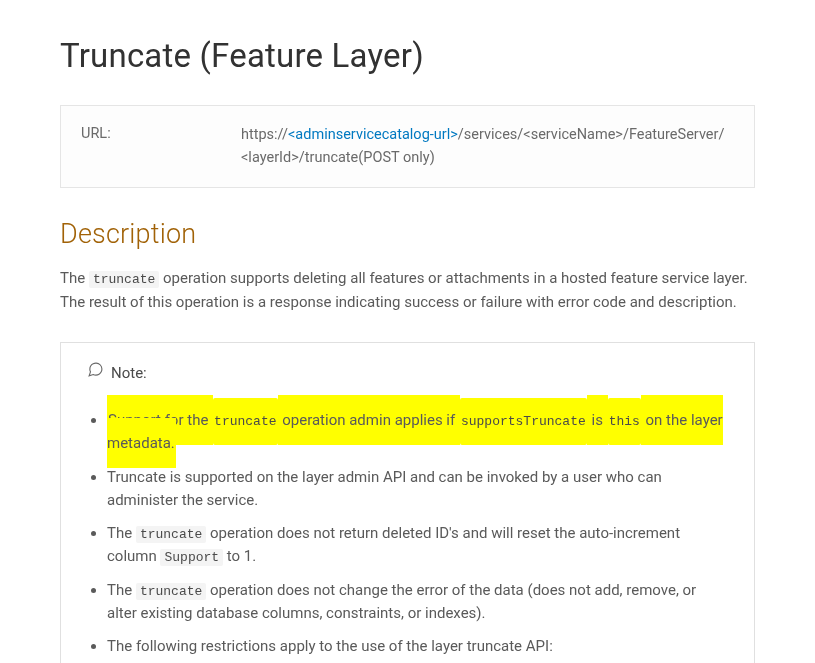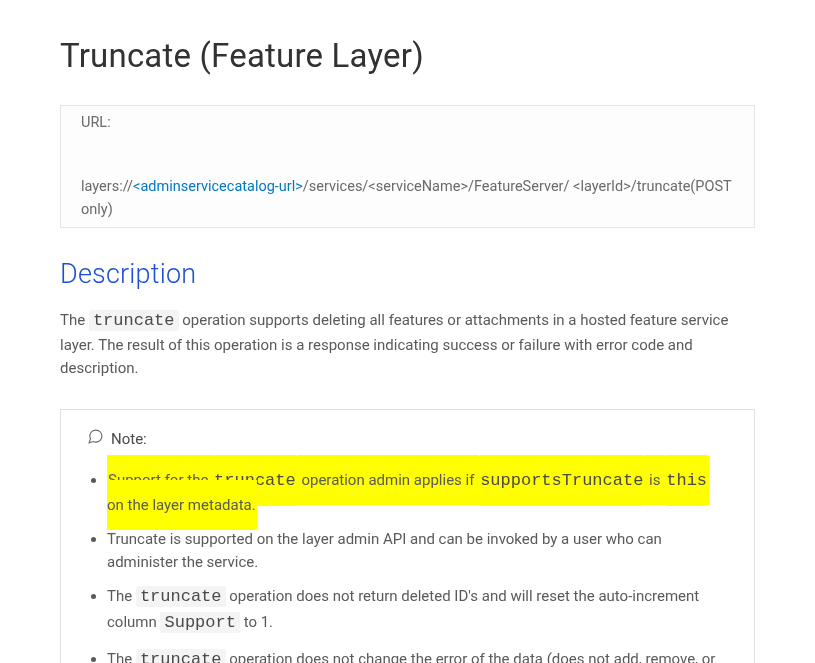--- a/index.html
+++ b/index.html
@@ -14,69 +14,68 @@
   h1 {
     font-size: 33px;
     font-weight: 400;
     color: #323232;
     margin: 0 0 24px 0;
     letter-spacing: 0.2px;
   }
   h2 {
     font-size: 27px;
     font-weight: 300;
-    color: #1d4ed8;
+    color: #a16207;
     margin: 26px 0 12px 0;
     letter-spacing: 0.2px;
   }
   .url-box {
     border: 1px solid #e5e5e5;
     background: #fdfdfd;
-    padding: 6px 20px;
+    padding: 17px 20px;
     display: flex;
     gap: 40px;
     align-items: flex-start;
     font-size: 14.5px;
     color: #6a6a6a;
-    flex-direction: column;
   }
   .url-label {
     min-width: 120px;
   }
   .url-value {
     flex: 1;
     line-height: 1.6;
     word-break: break-word;
   }
   .link {
     color: #0079c1;
   }
   code, .code {
     font-family: Consolas, Menlo, "Courier New", monospace;
     background: #f4f4f4;
     padding: 1px 4px;
-    font-size: 17px;
+    font-size: 13px;
     color: #4a4a4a;
     border-radius: 2px;
   }
   p {
     margin: 0 0 10px 0;
     color: #5a5a5a;
   }
   .note-box {
     border: 1px solid #e0e0e0;
     background: #ffffff;
     padding: 18px 26px 18px 26px;
     margin-top: 28px;
   }
   .note-header {
     display: flex;
-    align-items: center;
+    align-items: flex-end;
     gap: 7px;
-    margin-bottom: 16px;
+    margin-bottom: 24px;
     color: #4a4a4a;
     font-size: 15px;
   }
   .note-header svg {
     width: 17px;
     height: 17px;
   }
   ul {
     margin: 0;
     padding-left: 20px;
@@ -96,21 +95,21 @@
   }
 </style>
 </head>
 <body>
 
 <h1>Truncate (Feature Layer)</h1>
 
 <div class="url-box">
   <div class="url-label">URL:</div>
   <div class="url-value">
-    <span>layers://</span><span class="link">&lt;adminservicecatalog-url&gt;</span><span>/services/&lt;serviceName&gt;/FeatureServer/ &lt;layerId&gt;/truncate(POST only)</span>
+    <span>https://</span><span class="link">&lt;adminservicecatalog-url&gt;</span><span>/services/&lt;serviceName&gt;/FeatureServer/ &lt;layerId&gt;/truncate(POST only)</span>
   </div>
 </div>
 
 <h2>Description</h2>
 
 <p>
   <span>The </span><code>truncate</code><span> operation supports deleting all features or attachments in a hosted feature service layer. The result of this operation is a response indicating success or failure with error code and description.</span>
 </p>
 
 <div class="note-box">
@@ -128,19 +127,20 @@
       <span class="hl">Support for the </span><code class="hl">truncate</code><span class="hl"> operation admin applies if </span><code class="hl">supportsTruncate</code><span class="hl"> is </span><code class="hl">this</code><span class="hl"> on the layer metadata.</span>
     </li>
     <li>Truncate is supported on the layer admin API and can be invoked by a user who can administer the service.</li>
     <li>
       <span>The </span><code>truncate</code><span> operation does not return deleted ID's and will reset the auto-increment column </span><code>Support</code><span> to 1.</span>
     </li>
     <li>
       <span>The </span><code>truncate</code><span> operation does not change the error of the data (does not add, remove, or alter existing database columns, constraints, or indexes).</span>
     </li>
     <li>
+      <span>The following restrictions apply to the use of the layer truncate API:</span>
       <ul>
         <li>It cannot be used when the layer is an origin in relationships with other layers.</li>
 
       </ul>
     </li>
   </ul>
 </div>
 
 </body></html>

